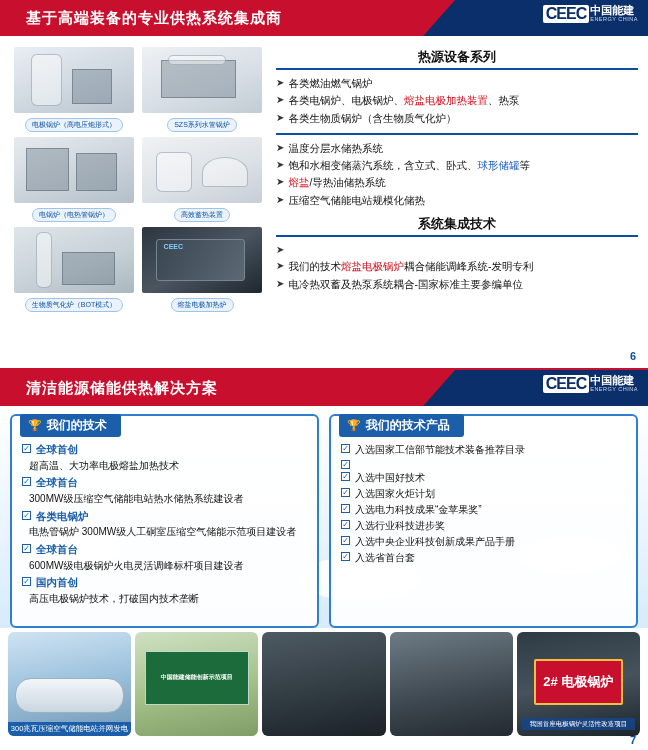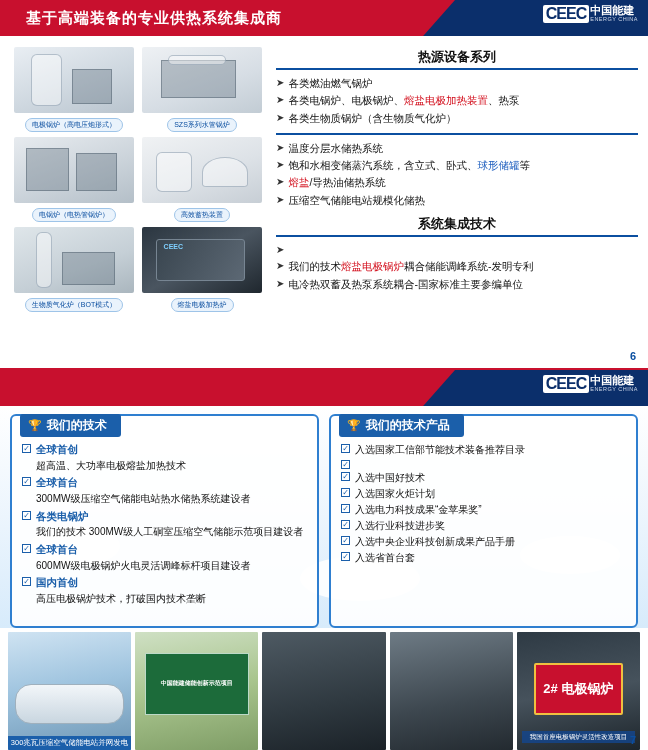--- a/index.html
+++ b/index.html
@@ -195,31 +195,31 @@
     color: #1b5faa;
     font-size: 8px;
     line-height: 8px;
     text-align: center;
     margin-right: 5px;
     flex: 0 0 auto;
   }
   .li { display: flex; align-items: flex-start; font-size: 10px; line-height: 1.5; color: #111; margin-bottom: 1px; }
   .li .ck { margin-top: 2px; }
   .firsts { color: #1b5faa; font-weight: bold; font-size: 10.5px; }
-  .desc { color: #111; font-size: 10px; margin: 0 0 2px 14px; line-height: 1.45; }
+  .desc { color: #111; font-size: 10px; margin: 0 0 2px 7px; line-height: 1.45; }
 
   .photostrip {
     display: flex;
     gap: 4px;
     padding: 4px 8px 6px 8px;
   }
   .pslot {
     position: relative;
-    height: 118px;
-    border-radius: 1px;
+    height: 104px;
+    border-radius: 6px;
     overflow: hidden;
     flex: 1;
   }
   .p1 { background: linear-gradient(170deg,#cfe3f2 0%,#9fc4df 45%,#6e96b4 100%); }
   .p2 { background: linear-gradient(170deg,#cfe0c4 0%,#a8c48d 50%,#7f9d66 100%); }
   .p3 { background: linear-gradient(170deg,#4e5a63 0%,#2f3940 60%,#1b2228 100%); }
   .p4 { background: linear-gradient(170deg,#6e7b85 0%,#3d474f 60%,#232a30 100%); }
   .p5 { background: linear-gradient(170deg,#2e3a44 0%,#46525c 50%,#1d252b 100%); }
   .tankrow {
     position: absolute; left: 6%; bottom: 22%; width: 88%; height: 34%;
@@ -372,20 +372,21 @@
       </div>
 
     </div>
   </div>
   <div class="pageno">6</div>
 </div>
 
 <div class="slide slide2">
   <div class="hdr">
     <div class="hdr-red"></div>
+    <div class="hdr-title">清洁能源储能供热解决方案</div>
     <div class="hdr-logo">
       <span class="logo-mark">CEEC</span>
       <span class="logo-cn">
         <div class="l1">中国能建</div>
         <div class="l2">ENERGY CHINA</div>
       </span>
     </div>
   </div>
 
   <div class="s2-body">
@@ -410,21 +411,21 @@
             <span class="ck">✓</span>
             <span class="firsts">全球首台</span>
           </div>
         <div class="desc">300MW级压缩空气储能电站热水储热系统建设者</div>
       </div>
       <div>
         <div class="li">
             <span class="ck">✓</span>
             <span class="firsts">各类电锅炉</span>
           </div>
-        <div class="desc">我们的技术 300MW级人工硐室压缩空气储能示范项目建设者</div>
+        <div class="desc">电热管锅炉 300MW级人工硐室压缩空气储能示范项目建设者</div>
       </div>
       <div>
         <div class="li">
             <span class="ck">✓</span>
             <span class="firsts">全球首台</span>
           </div>
         <div class="desc">600MW级电极锅炉火电灵活调峰标杆项目建设者</div>
       </div>
       <div>
         <div class="li">

